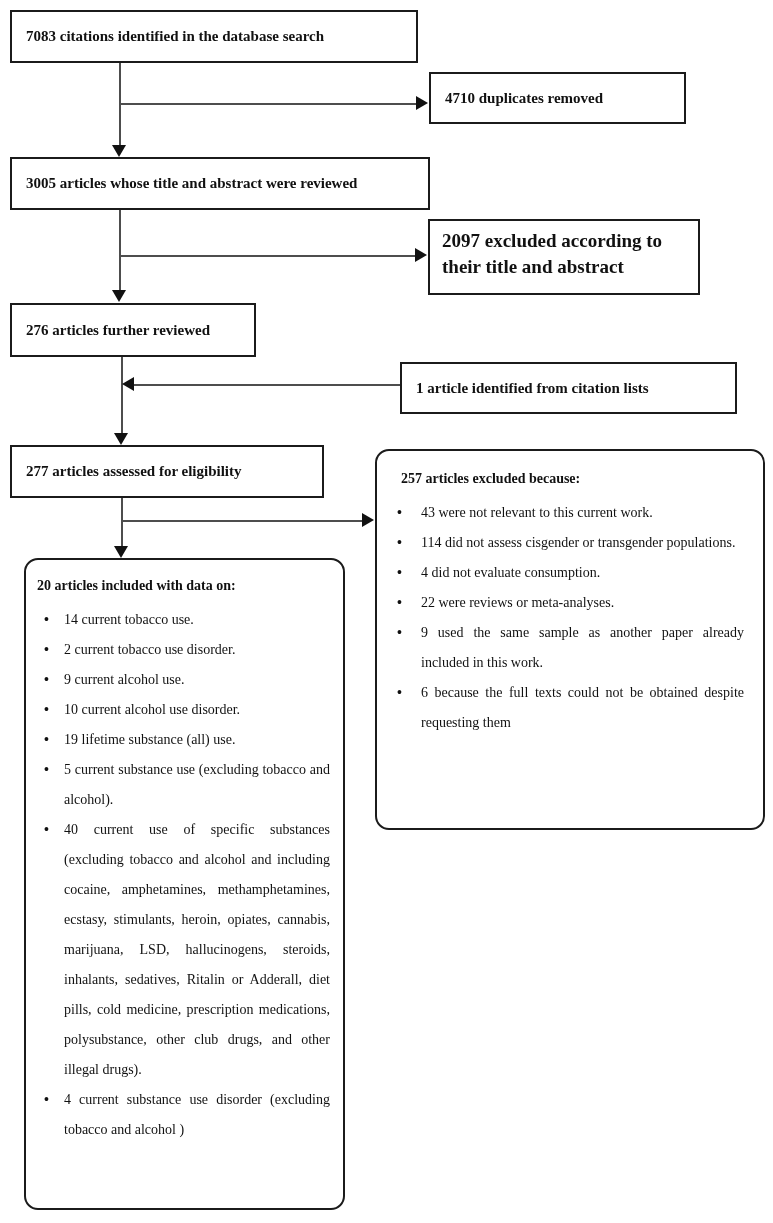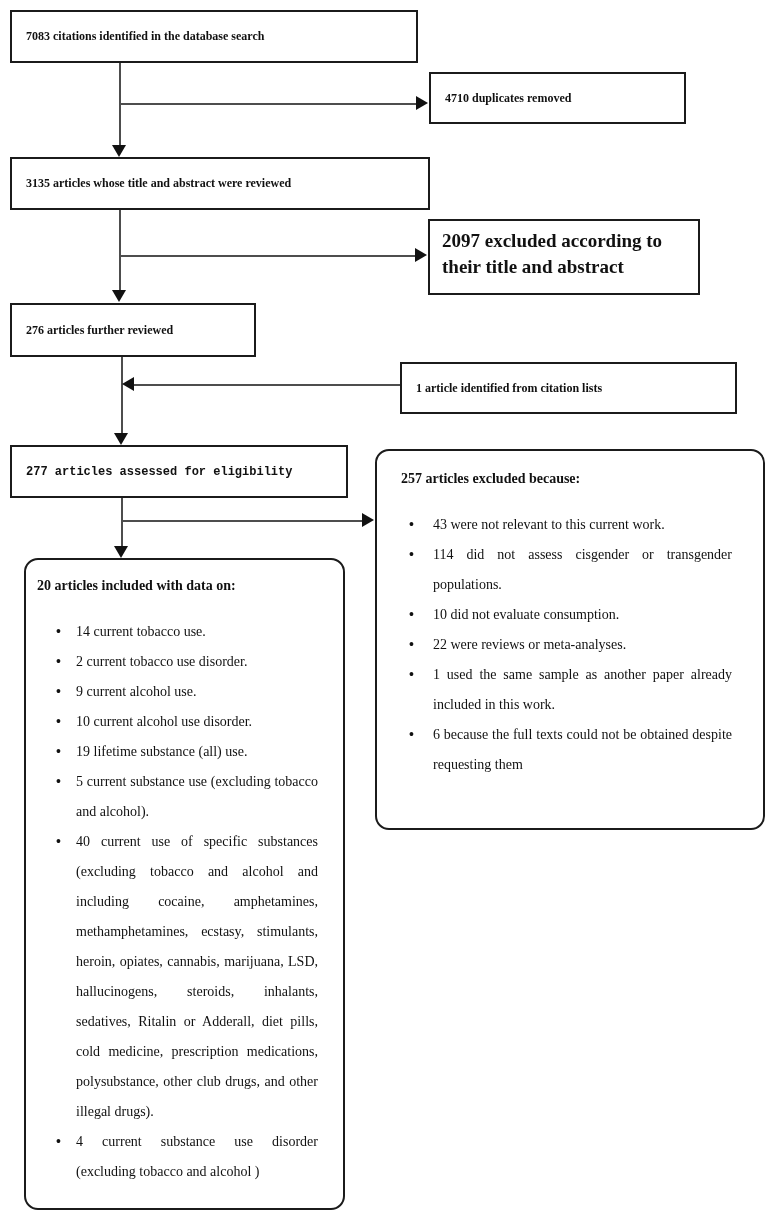--- a/index.html
+++ b/index.html
@@ -20,40 +20,40 @@
     position: absolute;
     box-sizing: border-box;
     background: #ffffff;
     border: 2px solid #1b1b1b;
   }
   .line-box {
     display: flex;
     align-items: center;
     padding: 0 10px 0 14px;
     font-weight: bold;
-    font-size: 12px;
+    font-size: 15px;
     white-space: nowrap;
   }
   .wrap-box {
     font-weight: bold;
     font-size: 19px;
     line-height: 26px;
     padding: 7px 12px;
   }
   .list-box {
     font-size: 14px;
     border-radius: 14px;
   }
   .list-header {
     font-weight: bold;
     line-height: 30px;
   }
   .list-box ul {
     list-style: none;
-    margin: 16px;
+    margin: 4px;
     padding: 0;
   }
   .list-box li {
     position: relative;
     text-align: justify;
     line-height: 30px;
   }
   .list-box li::before {
     content: "\2022";
     position: absolute;
@@ -102,53 +102,53 @@
 
   <div class="box line-box" style="left:10px; top:10px; width:408px; height:53px;">7083 citations identified in the database search</div>
 
   <div class="vline" style="left:119px; top:63px; height:83px;"></div>
   <div class="arr arr-down" style="left:112px; top:145px;"></div>
   <div class="hline" style="left:119px; top:103px; width:297px;"></div>
   <div class="arr arr-right" style="left:416px; top:96px;"></div>
 
   <div class="box line-box" style="left:429px; top:72px; width:257px; height:52px;">4710 duplicates removed</div>
 
-  <div class="box line-box" style="left:10px; top:157px; width:420px; height:53px;">3135 articles whose title and abstract were reviewed</div>
+  <div class="box line-box" style="left:10px; top:157px; width:420px; height:53px;">3005 articles whose title and abstract were reviewed</div>
 
   <div class="vline" style="left:119px; top:210px; height:81px;"></div>
   <div class="arr arr-down" style="left:112px; top:290px;"></div>
   <div class="hline" style="left:119px; top:255px; width:296px;"></div>
   <div class="arr arr-right" style="left:415px; top:248px;"></div>
 
   <div class="box wrap-box" style="left:428px; top:219px; width:272px; height:76px;">2097 excluded according to their title and abstract</div>
 
   <div class="box line-box" style="left:10px; top:303px; width:246px; height:54px;">276 articles further reviewed</div>
 
   <div class="vline" style="left:121px; top:357px; height:77px;"></div>
   <div class="arr arr-down" style="left:114px; top:433px;"></div>
   <div class="hline" style="left:134px; top:384px; width:266px;"></div>
   <div class="arr arr-left" style="left:122px; top:377px;"></div>
 
   <div class="box line-box" style="left:400px; top:362px; width:337px; height:52px;">1 article identified from citation lists</div>
 
-  <div class="box line-box" style="left:10px; top:445px; width:338px; height:53px;font-family:Liberation Mono, monospace;">277 articles assessed for eligibility</div>
+  <div class="box line-box" style="left:10px; top:445px; width:314px; height:53px;">277 articles assessed for eligibility</div>
 
   <div class="vline" style="left:121px; top:498px; height:49px;"></div>
   <div class="arr arr-down" style="left:114px; top:546px;"></div>
   <div class="hline" style="left:121px; top:520px; width:242px;"></div>
   <div class="arr arr-right" style="left:362px; top:513px;"></div>
 
   <div class="box list-box excluded-box" style="left:375px; top:449px; width:390px; height:381px;">
     <div class="list-header">257 articles excluded because:</div>
     <ul>
       <li>43 were not relevant to this current work.</li>
       <li>114 did not assess cisgender or transgender populations.</li>
-      <li>10 did not evaluate consumption.</li>
+      <li>4 did not evaluate consumption.</li>
       <li>22 were reviews or meta-analyses.</li>
-      <li>1 used the same sample as another paper already included in this work.</li>
+      <li>9 used the same sample as another paper already included in this work.</li>
       <li>6 because the full texts could not be obtained despite requesting them</li>
     </ul>
   </div>
 
   <div class="box list-box included-box" style="left:24px; top:558px; width:321px; height:652px;">
     <div class="list-header">20 articles included with data on:</div>
     <ul>
       <li>14 current tobacco use.</li>
       <li>2 current tobacco use disorder.</li>
       <li>9 current alcohol use.</li>

